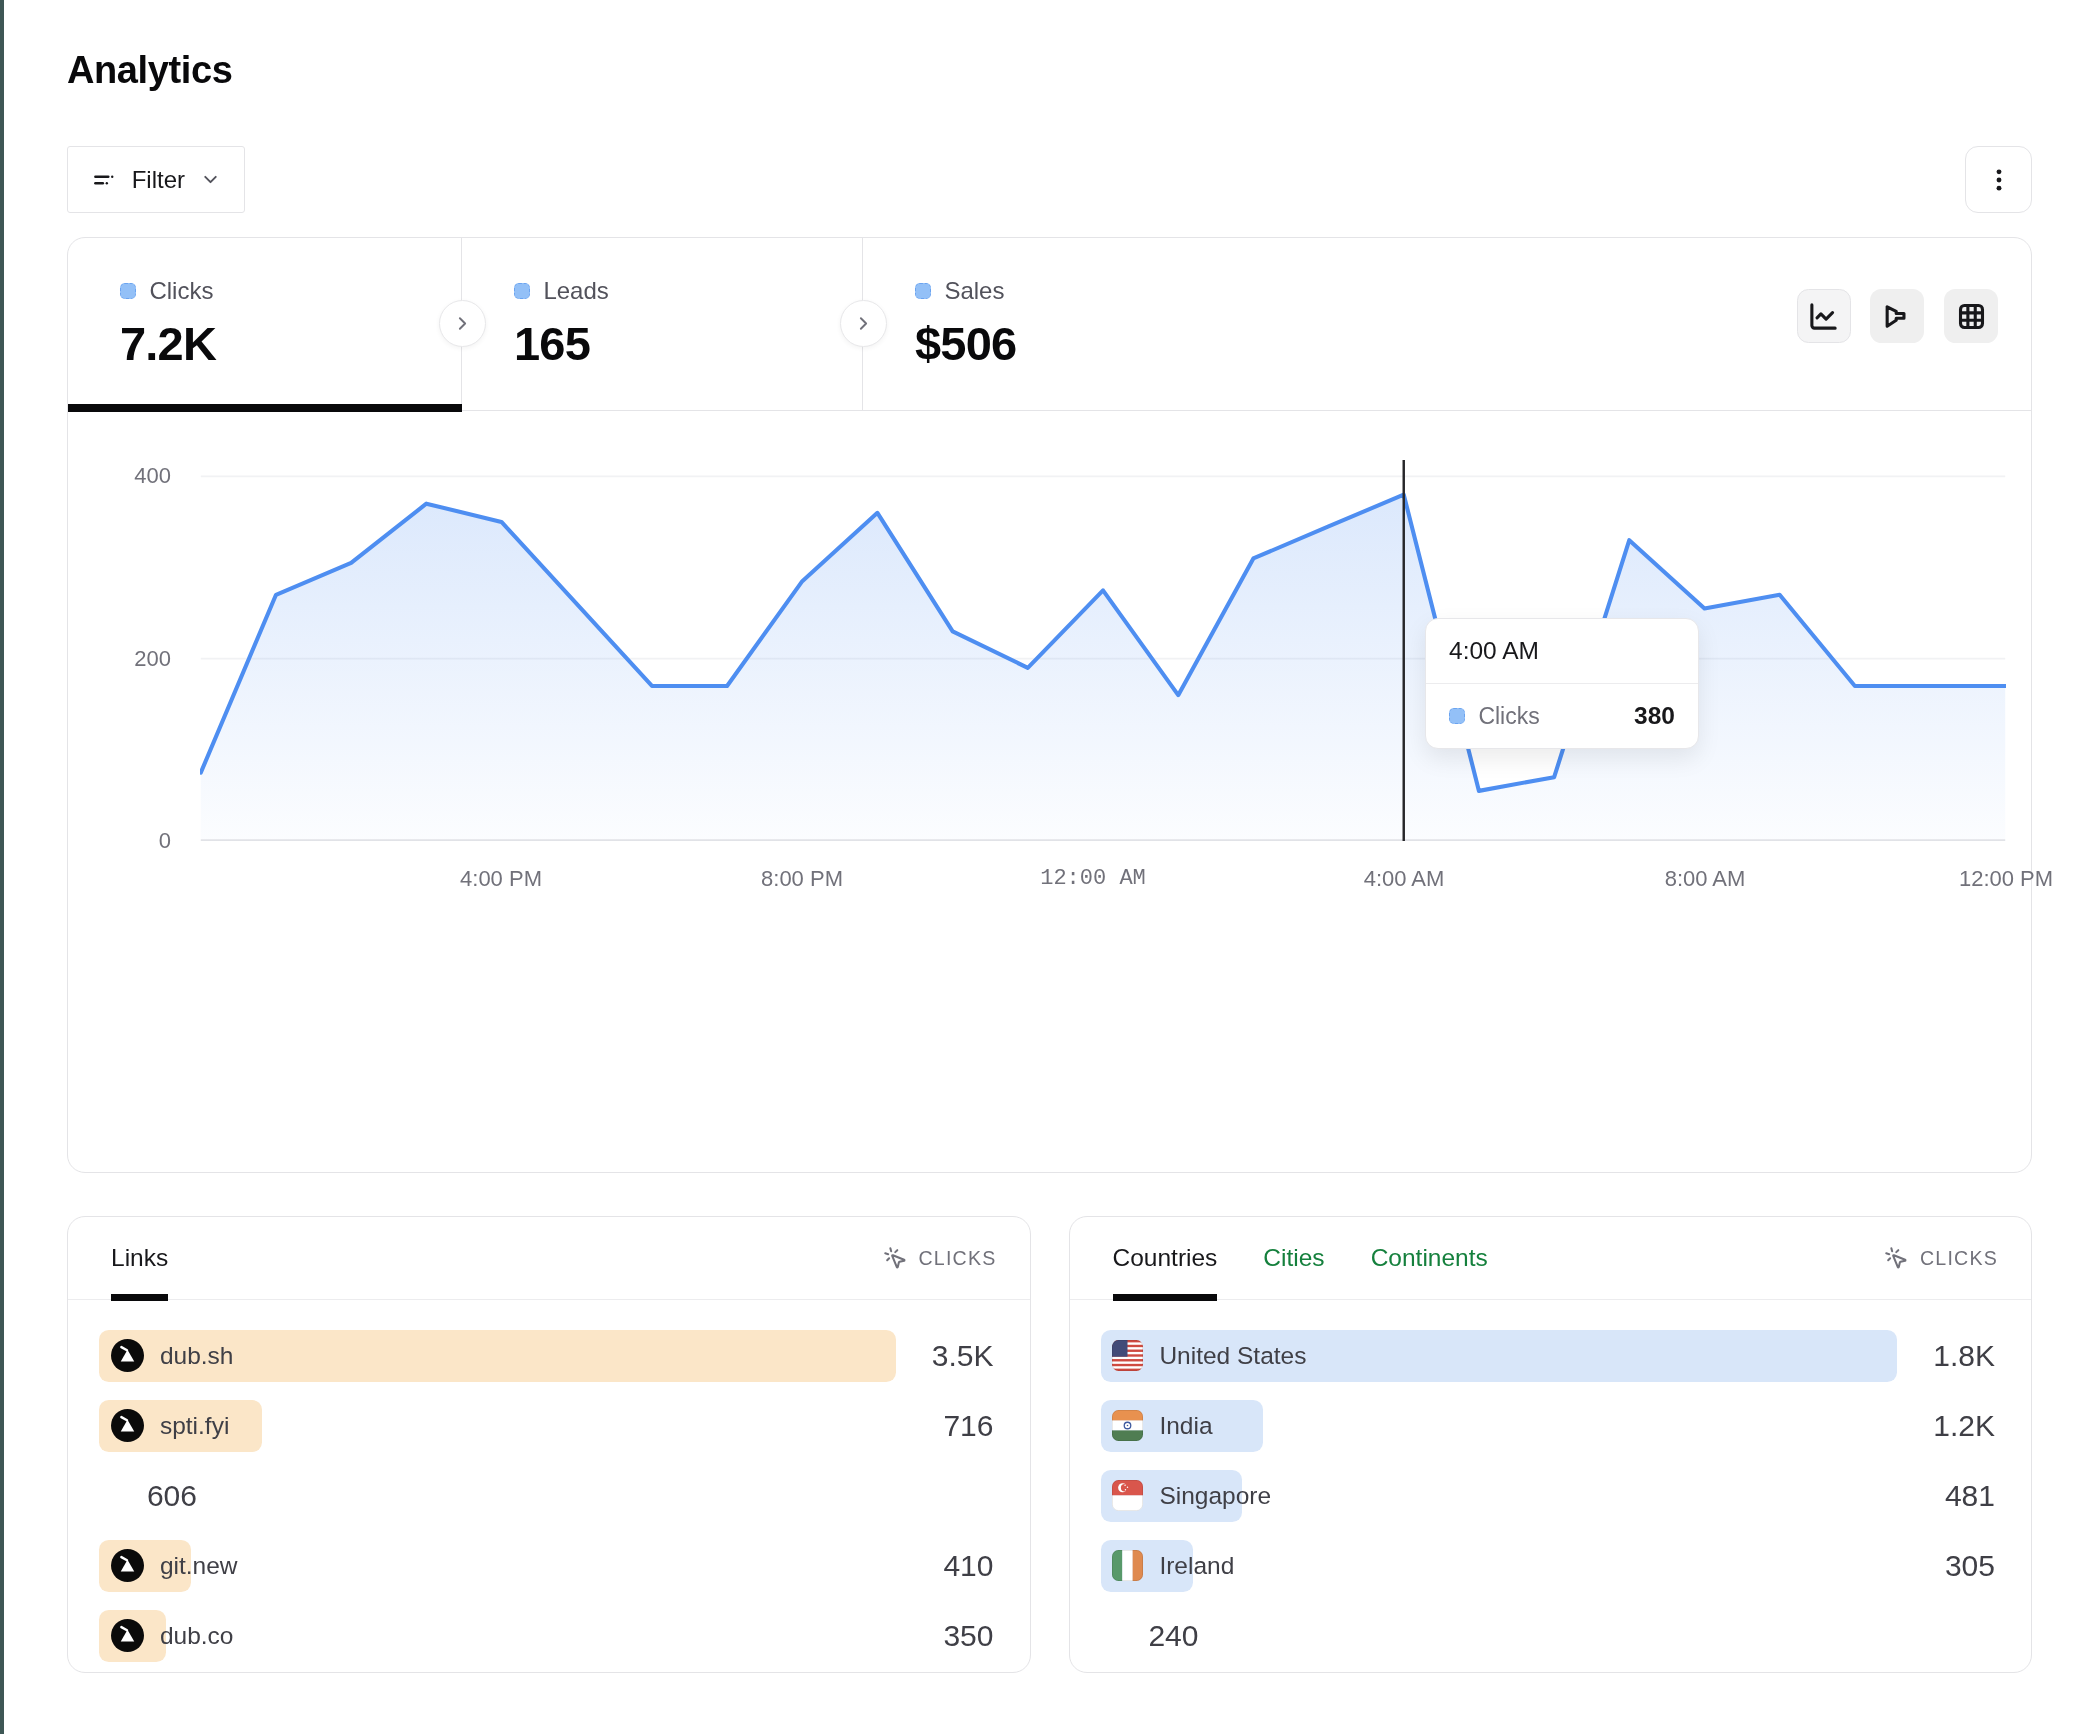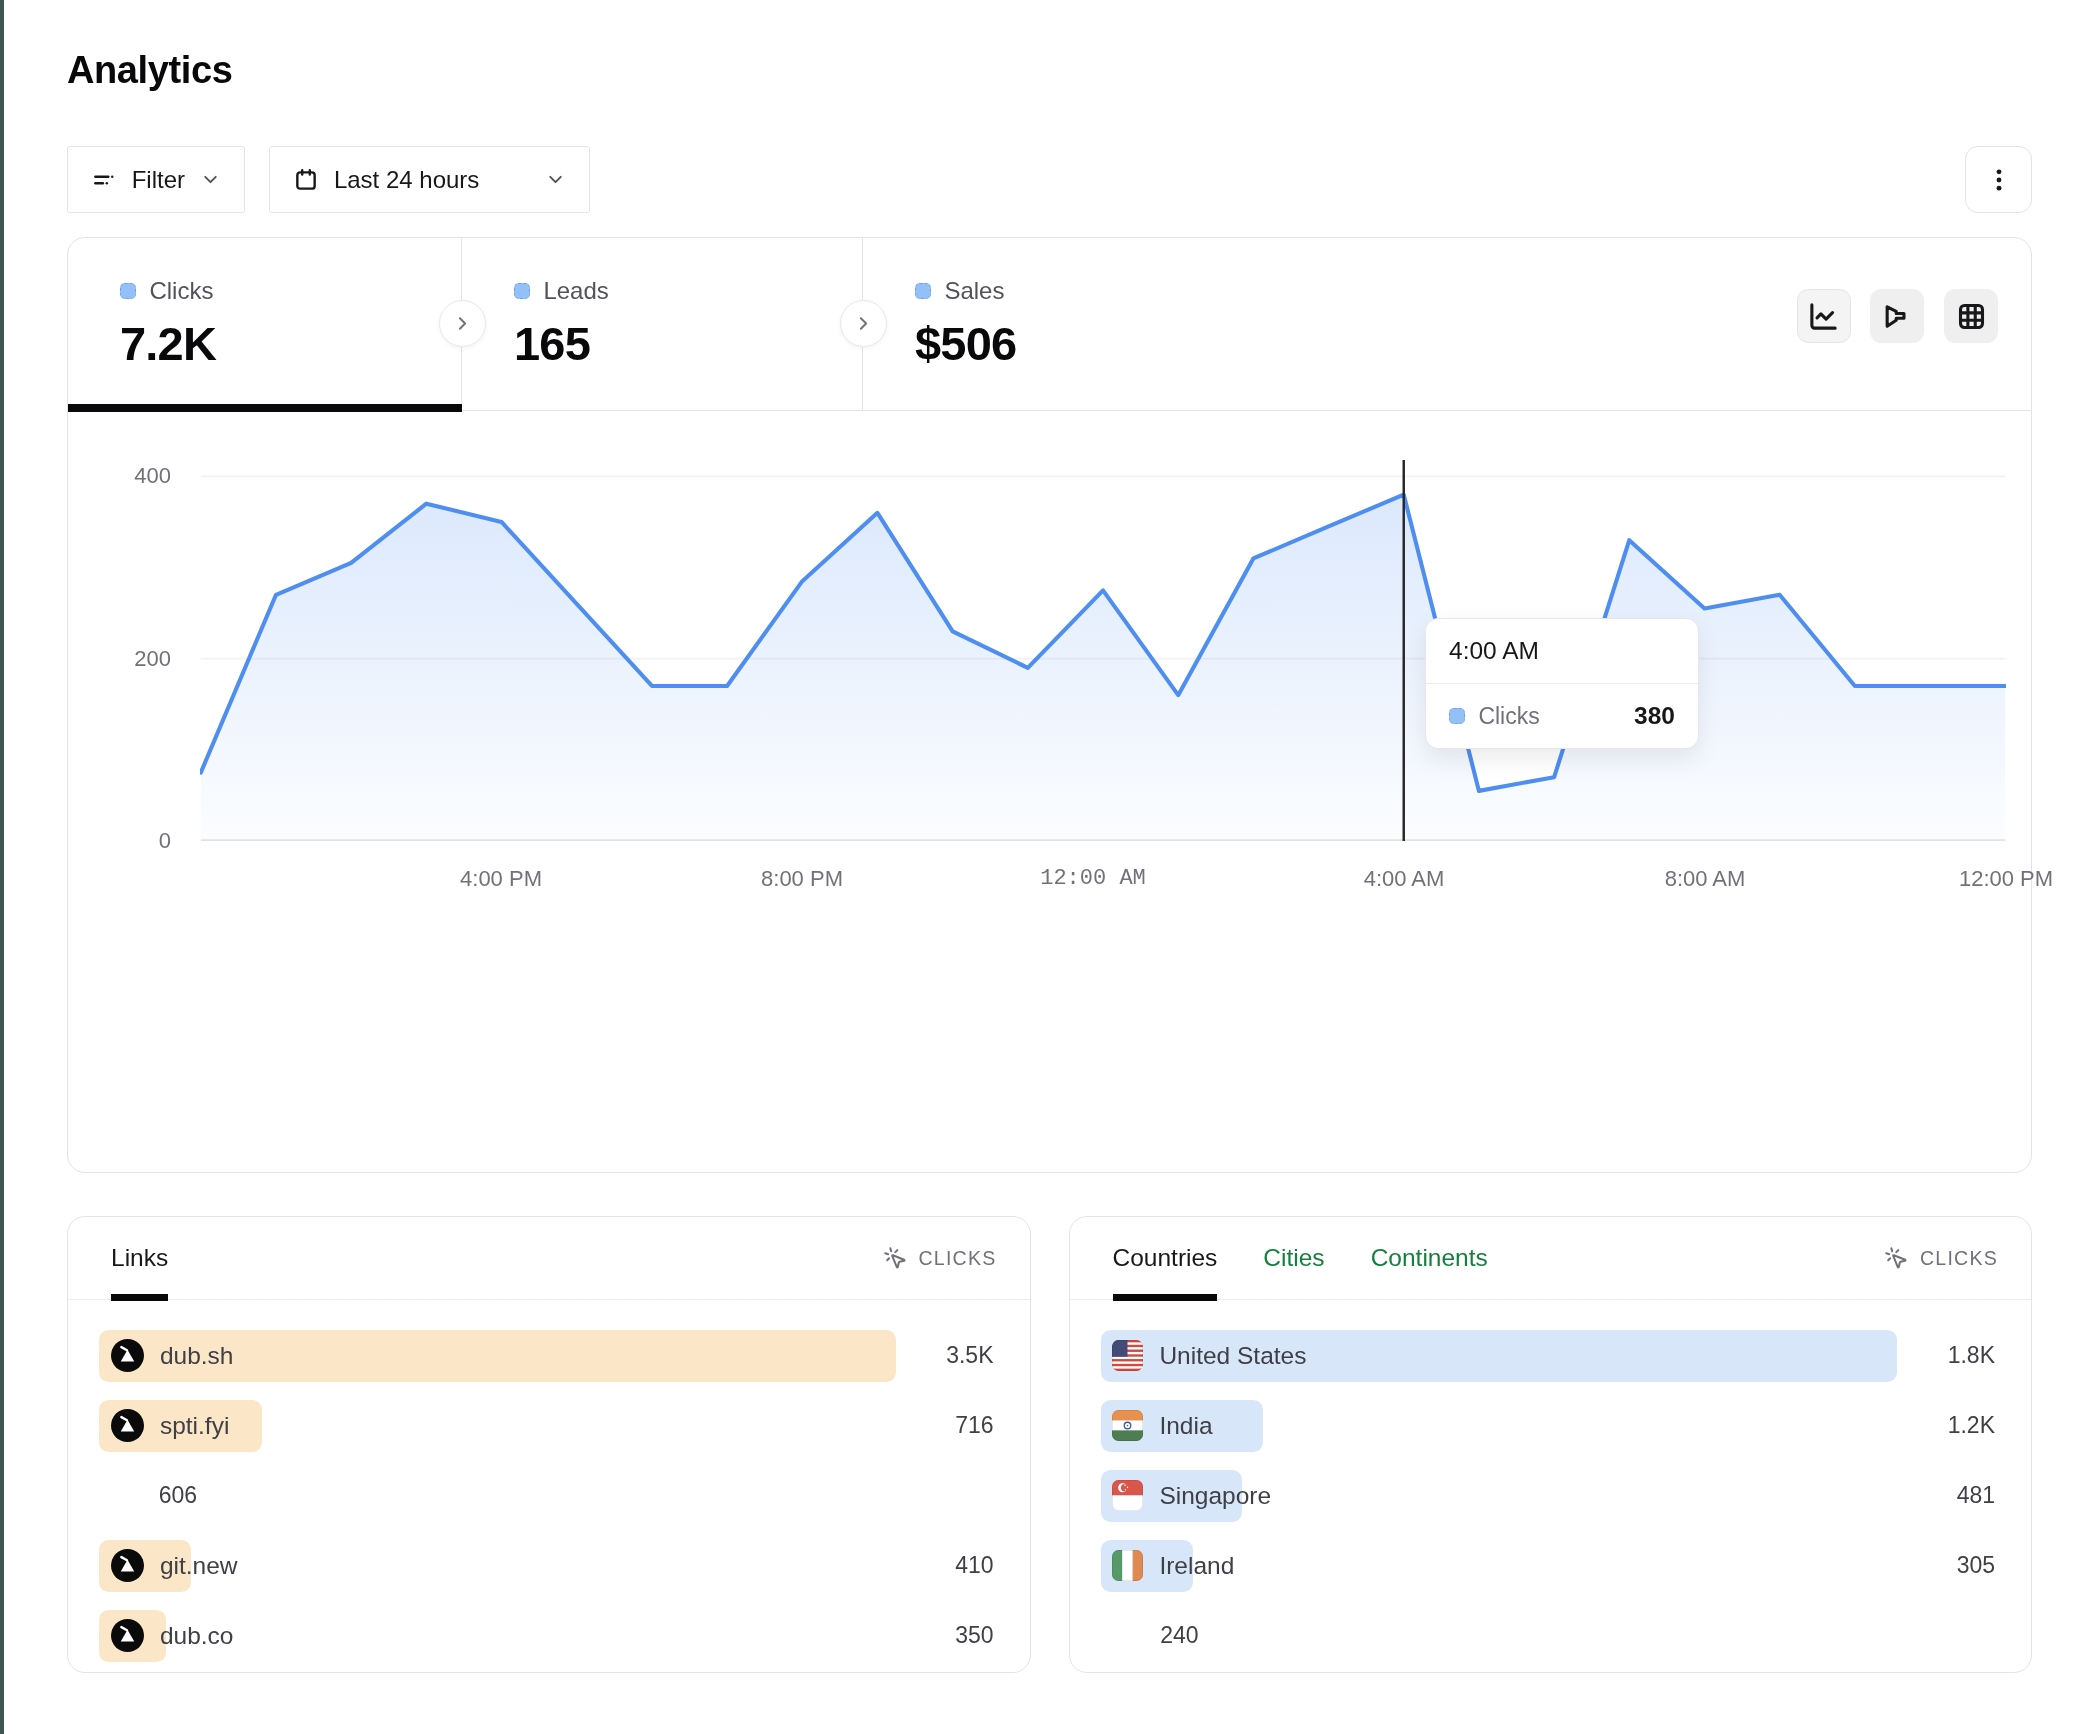--- a/index.html
+++ b/index.html
@@ -66,21 +66,21 @@
   .ptab.active::after{content:"";position:absolute;left:0;right:0;bottom:-1.6px;height:6.5px;background:#09090b}
   .metric{margin-left:auto;display:flex;gap:11.5px;align-items:center;font-size:19.6px;letter-spacing:1.2px;
           color:#71717a;font-weight:500;cursor:pointer}
   .metric svg{stroke:#71717a}
   .rows{padding:29.5px 36px 0 31px}
   .prow{display:flex;align-items:center;height:52px;margin-bottom:18px;cursor:pointer}
   .track{flex:1;position:relative;height:100%}
   .bar{position:absolute;left:0;top:0;height:100%;border-radius:9.8px}
   .rcontent{position:absolute;left:11.5px;top:0;height:100%;display:flex;align-items:center;gap:16.4px;
             font-size:24.5px;color:#3f3f46;z-index:1;white-space:nowrap}
-  .rval{width:98px;text-align:right;font-size:23px;color:#3f3f46;font-weight:500}
+  .rval{width:98px;text-align:right;font-size:30px;color:#3f3f46;font-weight:500}
 </style>
 </head>
 <body>
 
 <div class="edge-strip"></div>
 
 <div class="page">
 
   <h1 class="title">Analytics</h1>
 
@@ -91,32 +91,20 @@
           <circle cx="19.6" cy="9" r="1.1" fill="#18181b" stroke="none"></circle>
         <path d="M4 15h7"></path>
           <circle cx="14.6" cy="15" r="1.1" fill="#18181b" stroke="none"></circle>
       </svg>
       <span>Filter</span>
       <svg class="ic ic-gray" width="21" height="21" viewBox="0 0 24 24">
           <path d="m6 9 6 6 6-6"></path>
         </svg>
     </button>
 
-    <button class="btn date-btn">
-      <span class="hgroup">
-        <svg class="ic" width="26" height="26" viewBox="0 0 24 24">
-          <rect x="4" y="5" width="16" height="15" rx="2.5"></rect>
-            <path d="M8.5 3v4M15.5 3v4"></path>
-        </svg>
-        <span>Last 24 hours</span>
-      </span>
-      <svg class="ic ic-gray" width="21" height="21" viewBox="0 0 24 24">
-          <path d="m6 9 6 6 6-6"></path>
-        </svg>
-    </button>
 
     <span class="spacer"></span>
 
     <button class="icon-btn">
       <svg width="28" height="28" viewBox="0 0 24 24" fill="#18181b">
         <circle cx="12" cy="5" r="2.1"></circle>
           <circle cx="12" cy="12" r="2.1"></circle>
           <circle cx="12" cy="19" r="2.1"></circle>
       </svg>
     </button>

